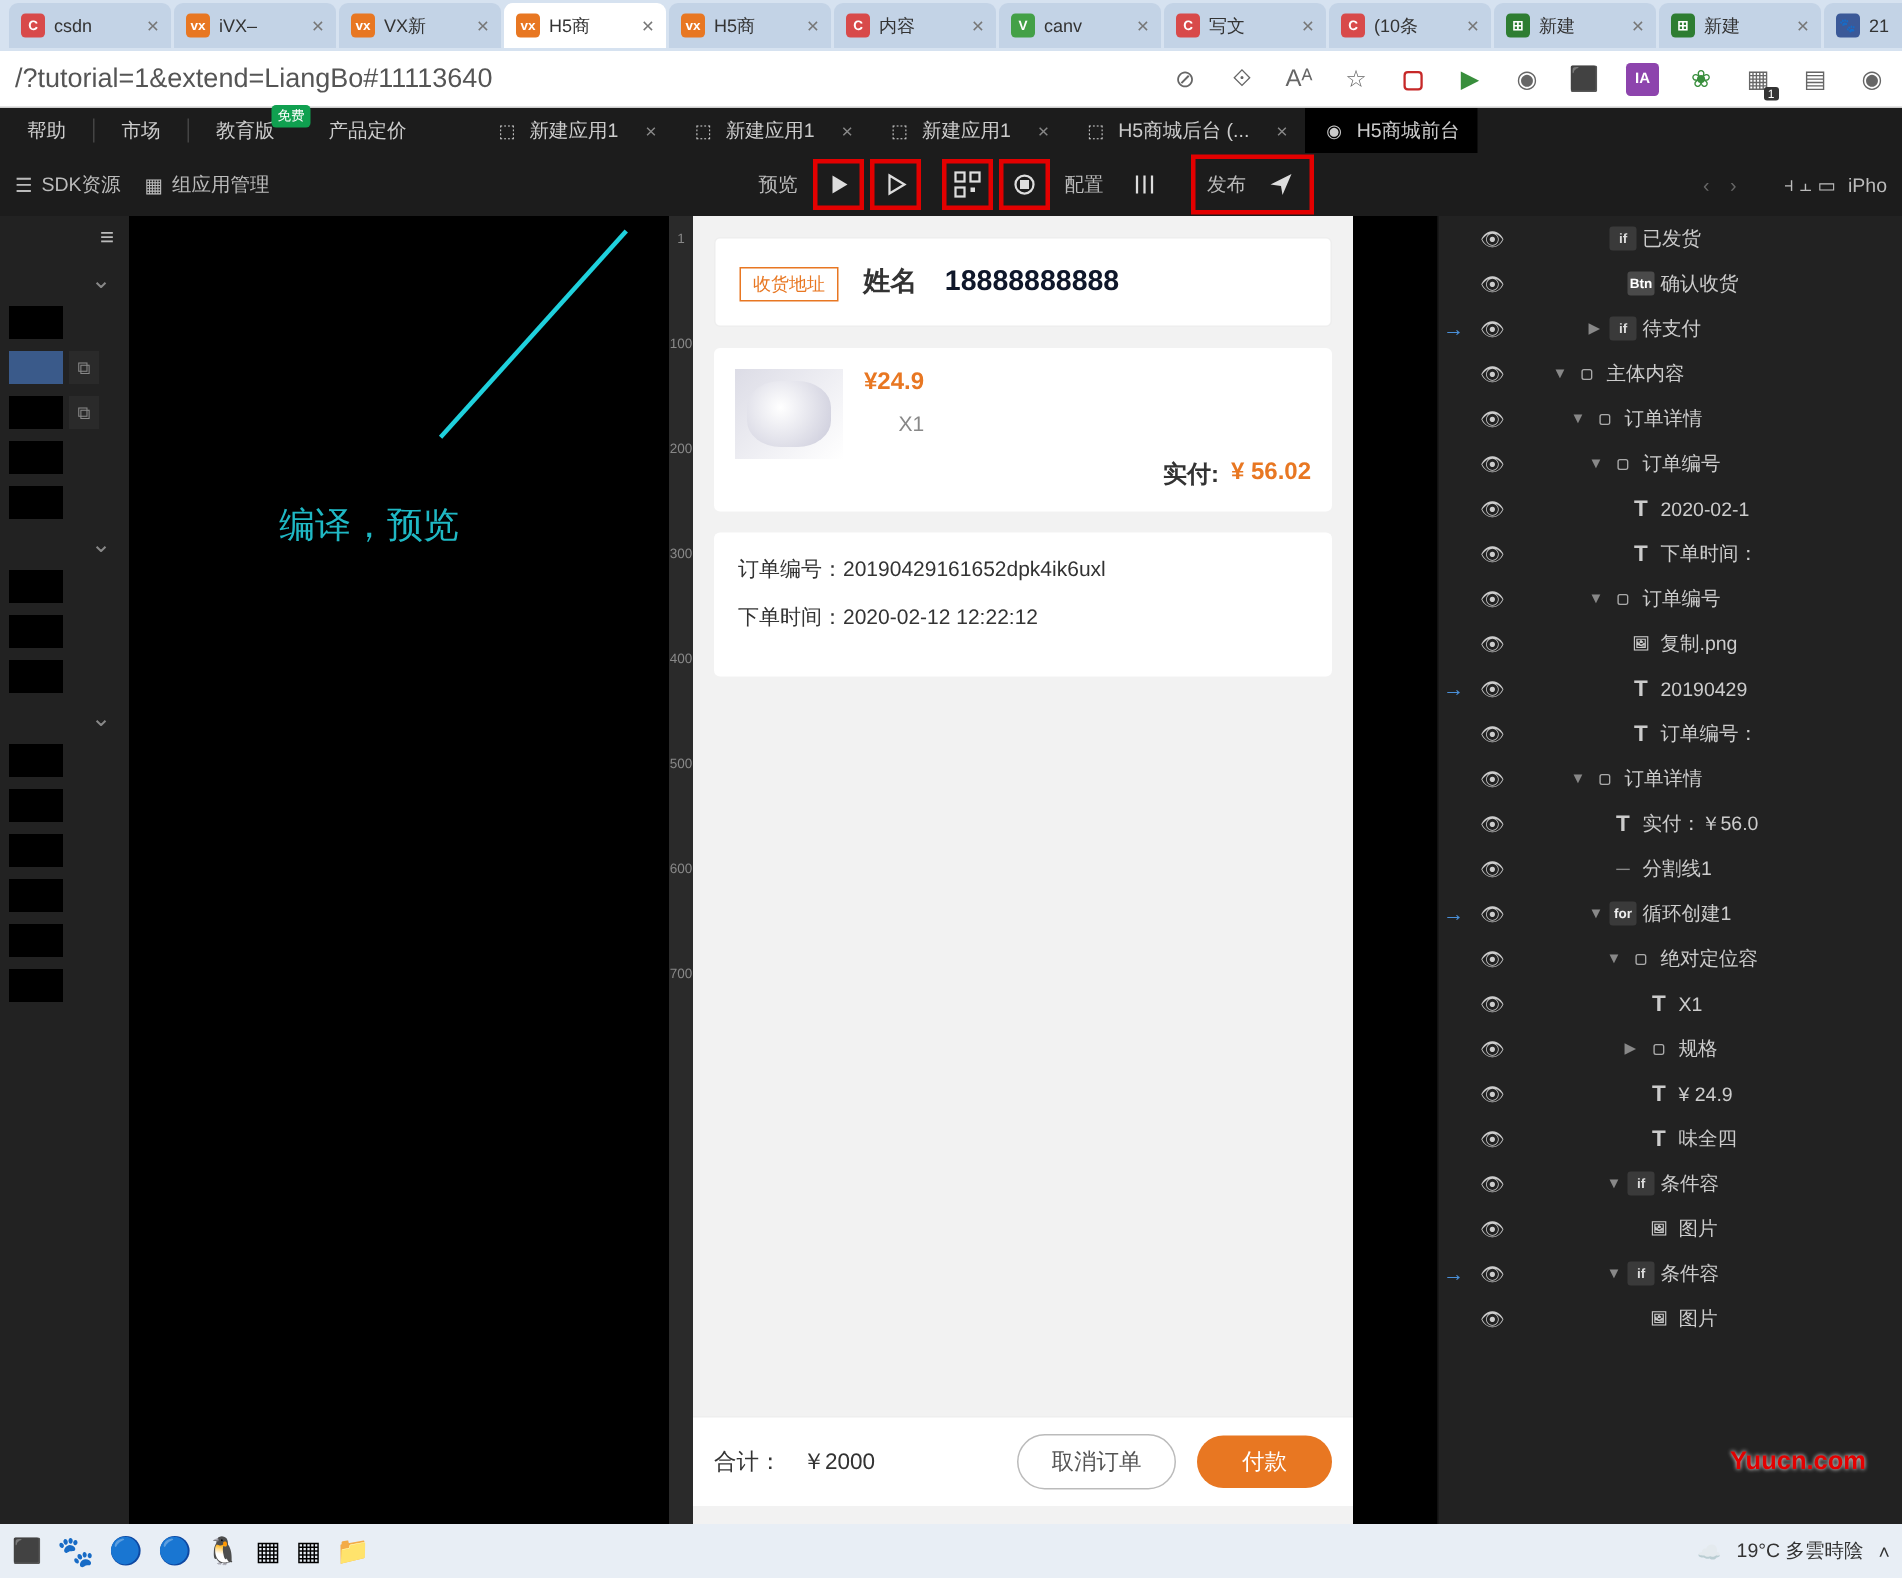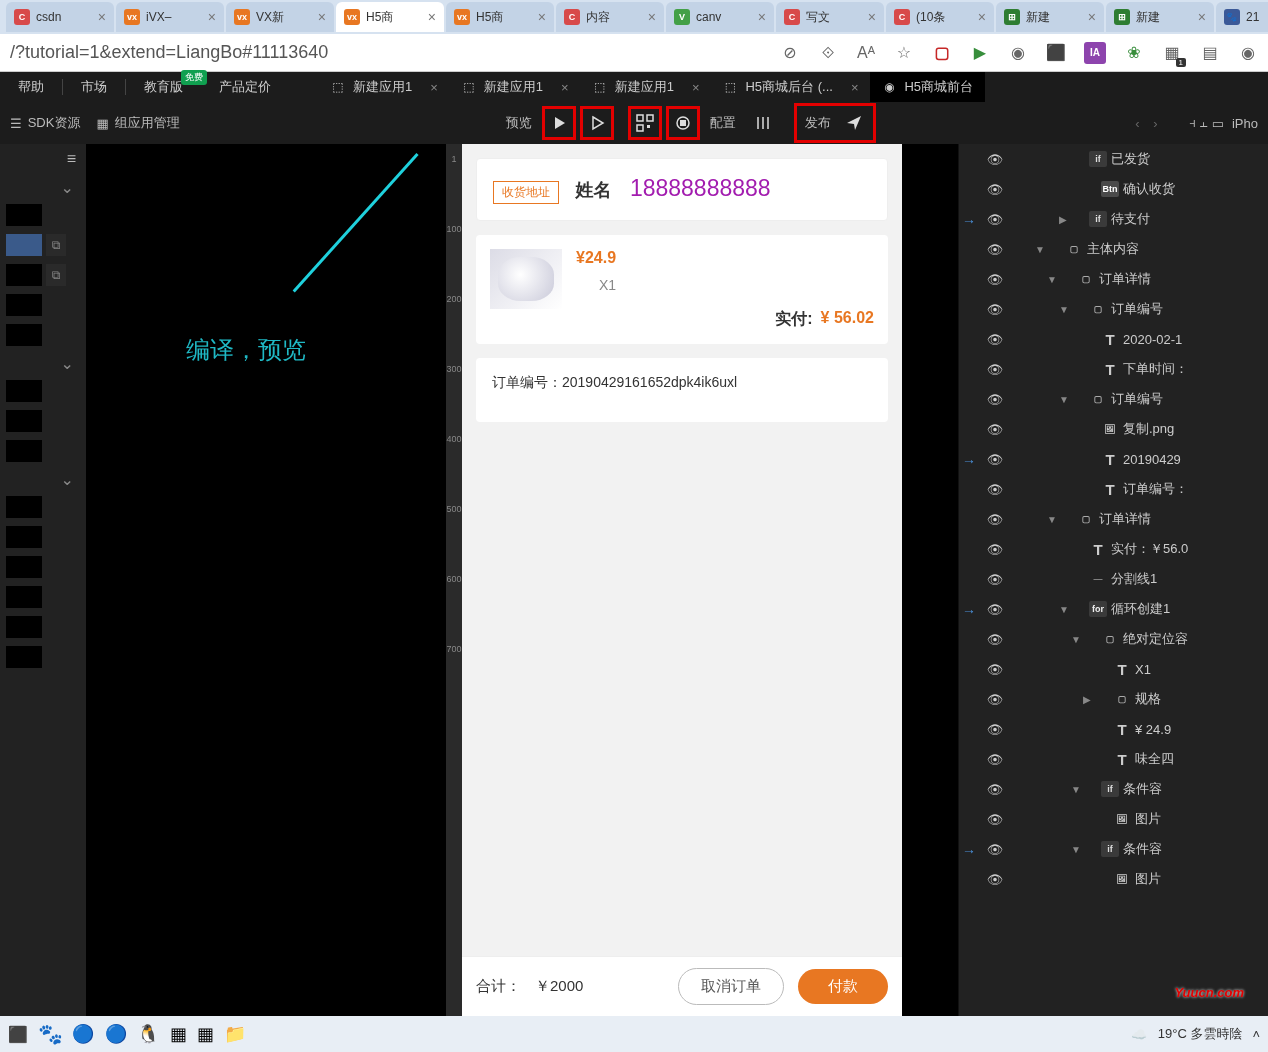--- a/index.html
+++ b/index.html
@@ -61,40 +61,40 @@
 .lcopy { width:20px; height:22px; background:#2a2a2a; display:flex; align-items:center; justify-content:center; color:#888; font-size:12px; }
 
 .canvas { flex:1; background:#000; position:relative; overflow:hidden; }
 .ruler { position:absolute; left:360px; top:0; width:16px; height:100%; background:#2a2a2a; color:#888; font-size:9px; display:flex; flex-direction:column; align-items:center; padding-top:10px; gap:60px; }
 .phone { position:absolute; left:376px; top:0; width:440px; height:100%; background:#f2f2f2; }
 
 
 .addrcard { margin:14px; background:#fff; border:1px solid #eee; padding:16px; border-radius:4px; }
 .addrtag { display:inline-block; border:1px solid #e87722; color:#e87722; font-size:12px; padding:2px 8px; margin-right:12px; }
 .addrname { font-size:18px; font-weight:600; color:#333; }
-.addrphone { font-size:23px; color:#a21caf; margin-left:14px; }
+.addrphone { font-size:19px; color:#0f172a; margin-left:14px;font-weight:bold; }
 .addrdetail { font-size:13px; color:#333; margin-top:14px; line-height:1.5; }
 
 .prodcard { margin:14px; background:#fff; padding:14px; border-radius:4px; }
 .prodrow { display:flex; gap:14px; }
 .prodimg { width:72px; height:60px; background:linear-gradient(135deg,#dcdce6,#fff); position:relative; }
 .prodimg::after { content:""; position:absolute; inset:8px; background:radial-gradient(circle at 40% 40%, #fff, #c9c9d9); border-radius:40%; }
 .prodinfo { flex:1; }
 .prodtitle { font-size:15px; font-weight:600; color:#333; }
 .prodtag { display:inline-block; background:#e87722; color:#fff; font-size:12px; padding:2px 6px; margin-top:6px; border-radius:3px; }
 .prodprice { color:#e87722; font-size:16px; font-weight:600; text-align:right; }
 .prodqty { color:#888; font-size:14px; text-align:right; margin-top:10px; }
 .prodtotal { display:flex; justify-content:flex-end; gap:8px; font-size:16px; }
 .prodtotal .lbl { color:#333; font-weight:600; }
 .prodtotal .val { color:#e87722; font-weight:600; }
 
 .ordercard { margin:14px; background:#fff; padding:16px; border-radius:4px; font-size:14px; color:#333; }
 .ordercard div { margin-bottom:14px; }
 
-.phonebottom { position:absolute; bottom:0; left:0; right:0; height:60px; background:#fff; border-top:1px solid #eee; display:flex; align-items:center; padding:0 14px; gap:14px; }
+.phonebottom { position:absolute; bottom:12px; left:0; right:0; height:60px; background:#fff; border-top:1px solid #eee; display:flex; align-items:center; padding:0 14px; gap:14px; }
 .totlabel { font-size:15px; color:#333; }
 .totval { font-size:15px; color:#333; }
 .cancelbtn { margin-left:auto; border:1px solid #bbb; color:#555; padding:8px 22px; border-radius:22px; font-size:15px; background:#fff; }
 .paybtn { background:#e87722; color:#fff; padding:8px 30px; border-radius:22px; font-size:15px; border:none; }
 
 
 .anno { position:absolute; font-size:24px; font-weight:500; pointer-events:none; }
 .anno.cyan { color:#1fb8c4; }
 .anno.red { color:#e30000; }
 .aline { position:absolute; background:#1fd1dd; width:3px; transform-origin:top; pointer-events:none; }
@@ -102,33 +102,33 @@
 
 
 .rpanel { width:310px; background:#222; border-left:1px solid #111; overflow:hidden; }
 .rhead { height:28px; display:flex; align-items:center; padding:0 10px; color:#ccc; font-size:13px; border-bottom:1px solid #111; }
 .tree { font-size:13px; color:#ccc; }
 .trow { height:30px; display:flex; align-items:center; padding:0 6px 0 0; gap:6px; }
 .trow .out { width:20px; color:#4a90d9; font-size:14px; display:flex; justify-content:center; }
 .trow .eye { width:20px; color:#ccc; font-size:13px; display:flex; justify-content:center; }
 .trow .indent { display:flex; align-items:center; gap:4px; }
 .trow .chev { width:10px; color:#888; font-size:10px; }
-.ticon2 { width:18px; height:16px; border-radius:2px; display:flex; align-items:center; justify-content:center; font-size:9px; font-weight:bold;margin-left:16px; }
+.ticon2 { width:18px; height:16px; border-radius:2px; display:flex; align-items:center; justify-content:center; font-size:9px; font-weight:bold; }
 .ticon2.if { background:#3a3a3a; color:#ddd; }
 .ticon2.btn { background:#4a4a4a; color:#fff; }
 .ticon2.T { background:none; color:#ccc; font-size:15px; font-weight:bold; }
 .ticon2.for { background:#3a3a3a; color:#eee; }
 .ticon2.line { background:none; color:#888; }
 .ticon2.img { background:none; color:#ccc; }
 .ticon2.box { background:none; color:#aaa; }
 
 
 .taskbar { position:absolute; bottom:0; left:0; right:0; height:36px; background:#e8eef5; display:flex; align-items:center; padding:0 8px; gap:10px; }
 .tray { margin-left:auto; display:flex; align-items:center; gap:10px; color:#333; font-size:13px; }
-.wm { position:absolute; right:24px; bottom:52px; color:#e30000; font-size:13px; font-weight:bold; font-style:italic; text-shadow:0 0 3px #fff; pointer-events:none; }
+.wm { position:absolute; right:24px; bottom:68px; color:#e30000; font-size:17px; font-weight:bold; text-shadow:0 0 3px #fff; pointer-events:none; }
 </style>
 </head>
 <body>
 
 <div class="browser-tabs">
   <div class="btab">
       <span class="favicon alt">C</span>
       <span>csdn</span>
       <span class="tabx">×</span>
     </div>
@@ -413,20 +413,21 @@
           </div>
         </div>
         <div class="prodtotal">
           <span class="lbl">实付:</span>
           <span class="val">¥ 56.02</span>
         </div>
       </div>
 
       <div class="ordercard">
         <div><span>订单编号：</span><span>20190429161652dpk4ik6uxl</span></div>
+        <div><span>下单时间：</span><span>2020-02-12 12:22:12</span></div>
       </div>
 
       <div class="phonebottom">
         <span class="totlabel">合计：</span>
         <span class="totval">￥2000</span>
         <button class="cancelbtn">取消订单</button>
         <button class="paybtn">付款</button>
       </div>
     </div>
   </div>

